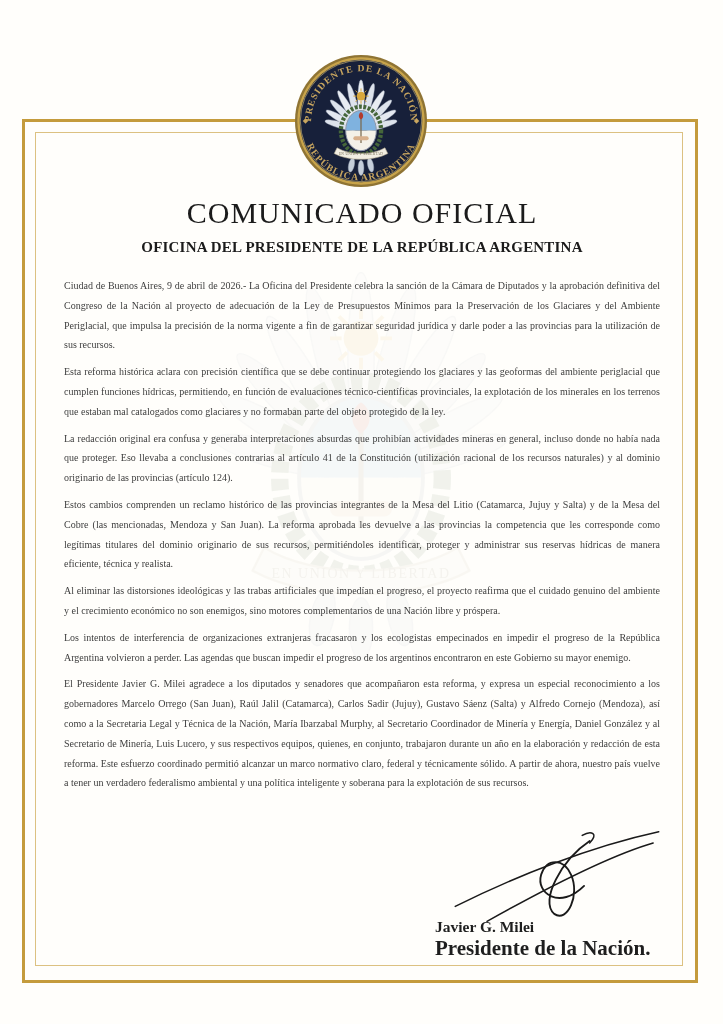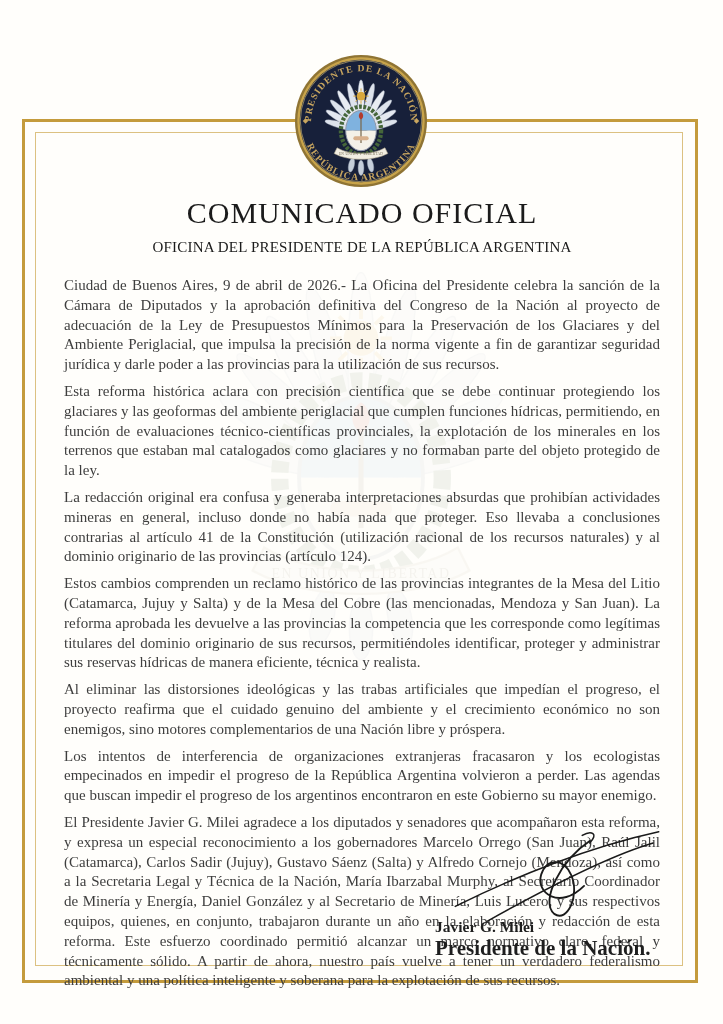--- a/index.html
+++ b/index.html
@@ -28,26 +28,26 @@
   }
   .content{
     position:absolute;left:64px;top:196px;width:596px;z-index:2;
   }
   .title{
     margin:0;text-align:center;
     font-size:30px;font-weight:normal;color:#1B1B1B;letter-spacing:1px;
   }
   .subtitle{
     margin:9px 0 9px 0;text-align:center;
-    font-size:15px;font-weight:normal;color:#1B1B1B;letter-spacing:.2px;
+    font-size:15px;font-weight:bold;color:#1B1B1B;letter-spacing:.2px;
   }
   .paragraphs{margin-top:20px;}
   .paragraphs p{
     margin:0 0 7px 0;
-    font-size:15px;line-height:19.8px;color:#3E3E3E;
+    font-size:10px;line-height:19.8px;color:#3E3E3E;
     text-align:justify;
   }
   .signature{
     position:absolute;right:44px;top:828px;width:244px;z-index:2;
     text-align:left;color:#1E1E1E;
   }
   .signature svg{display:block;margin:0 auto;}
   .sig-name{font-size:15.5px;font-weight:bold;margin-top:-8px;}
   .sig-role{font-size:21px;font-weight:bold;}
   .seal-ring-text{

